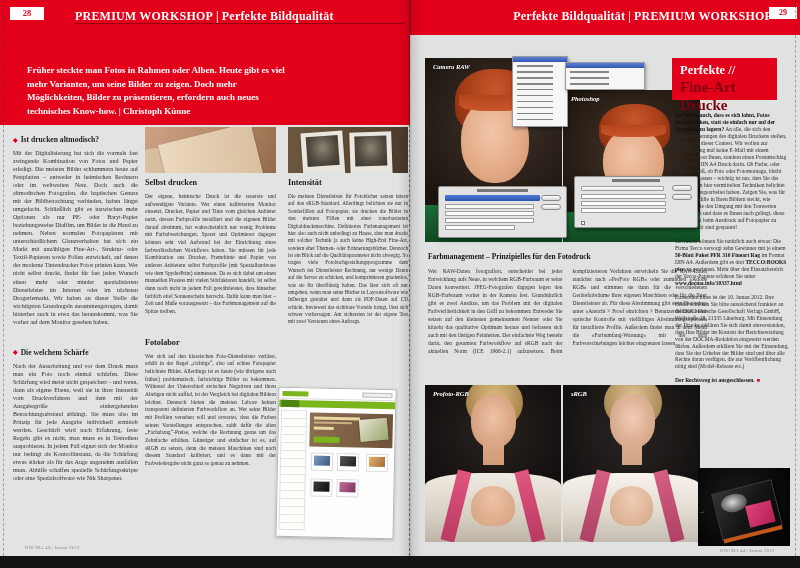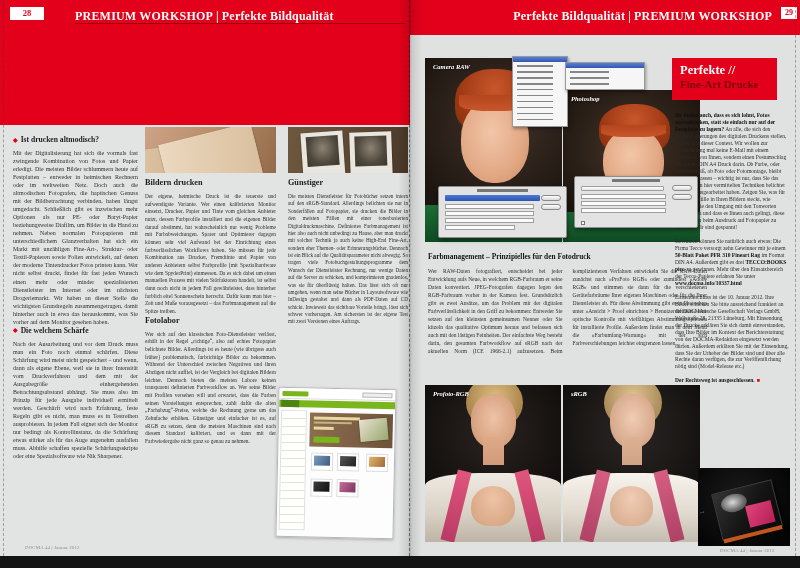--- a/index.html
+++ b/index.html
@@ -33,35 +33,35 @@
   .kicker .kb { font-weight:bold; }
   .kicker .ksep { margin:0 3px; font-weight:bold; }
   .kicker .kt { font-weight:600; }
   .krule { position:absolute; left:75px; top:23px; width:330px; height:1px; background:rgba(90,0,10,0.55); }
   .title { position:absolute; left:27px; top:33px; color:#fff; font-size:22px; font-weight:bold; letter-spacing:0.2px; }
   .intro { position:absolute; left:27px; top:64px; width:268px; color:#fff; font-size:9px; font-weight:bold; line-height:1.5; }
 
   
   .redbandR { position:absolute; left:0; top:0; width:390px; height:35px; background:#e2001a; }
   .kickerR { right:28px; top:9px; left:auto; }
-  .pnboxR { right:3px; top:7px; width:16px; height:12px; font-size:8px; line-height:12px; }
+  .pnboxR { right:3px; top:7px; width:28px; height:12px; font-size:8px; line-height:12px; }
 
   
   .col { position:absolute; }
   .c1 { left:13px; top:135px; width:125px; }
   .c2 { left:145px; top:178px; width:131px; }
   .c3 { left:288px; top:178px; width:120px; }
   .h-red { font-size:7.6px; font-weight:bold; color:#1c1c1c; margin-bottom:5px; }
   .h-red .diamond { color:#e2001a; font-size:6px; margin-right:3px; vertical-align:0.5px; }
   .h-plain { font-size:8.2px; font-weight:bold; color:#1c1c1c; margin-bottom:6px; }
   .body { text-align:justify; color:#2e2e2e; }
   .b1 { font-size:6px; line-height:1.34; }
   .b2 { font-size:5.4px; line-height:1.42; }
   .b3 { font-size:5.2px; line-height:1.42; }
-  .gap1 { margin-top:0; }
+  .gap1 { margin-top:22px; }
   .footerpg { position:absolute; font-size:4.8px; color:#8a8a8a; letter-spacing:0.2px; }
   .footerL { left:25px; top:545px; }
   .footerR { left:310px; top:548px; }
 
   
   .photo { position:absolute; overflow:hidden; }
   .photo-prints { left:145px; top:127px; width:131px; height:46px;
     background:linear-gradient(115deg,#cfa popup 0,#000 0); 
     background:linear-gradient(115deg,#cda287 0%,#b98f6c 45%,#936b4a 100%); }
   .photo-prints .pr1 { position:absolute; left:18px; top:6px; width:95px; height:52px; background:linear-gradient(100deg,#ecd9c0,#d9bf9e); transform:rotate(-14deg); box-shadow:0 1px 2px rgba(0,0,0,0.35); }
@@ -146,21 +146,21 @@
   .wneck { position:absolute; left:43%; top:33%; width:15%; height:18%; background:linear-gradient(to bottom,#dda987,#cf9b78); }
   .wblouse { position:absolute; left:0; bottom:0; width:100%; height:44%; background:linear-gradient(to bottom,#efeae2 0%,#d8d0c4 60%,#bdb4a6 100%); border-radius:40% 40% 0 0 / 18% 18% 0 0; }
   .strap { position:absolute; width:10%; height:46%; background:linear-gradient(to bottom,#e0557e,#b93a63); bottom:0; z-index:3; }
   .strapL { left:18%; transform:rotate(14deg); }
   .strapR { right:18%; transform:rotate(-14deg); }
   .wchest { position:absolute; left:34%; bottom:10%; width:32%; height:26%; background:radial-gradient(ellipse at 50% 30%, #eec3a6, #d8a785 80%); border-radius:50% 50% 40% 40%; }
 
   
   .contestbox { position:absolute; left:262px; top:58px; width:105px; height:42px; background:#e2001a; padding:6px 0 0 8px; }
   .ct1 { color:#fff; font-size:12.5px; font-weight:bold; line-height:1.1; }
-  .ct2 { color:#7d000d; font-size:11px; font-weight:bold; line-height:1.2; }
+  .ct2 { color:#7d000d; font-size:15px; font-weight:bold; line-height:1.2; }
   .sidebar { position:absolute; left:265px; top:112px; width:114px; font-size:5.5px; line-height:1.27; color:#2b2b2b; }
   .sidebar p { margin-bottom:7px; }
   .sidebar b { font-weight:bold; color:#111; }
   .endmark { color:#e2001a; font-size:5.5px; margin-left:2px; }
 
   
   .product { position:absolute; left:288px; top:468px; width:92px; height:78px; background:radial-gradient(circle at 45% 40%, #1c1c1c 0%, #050505 80%); overflow:hidden; }
   .pbox { position:absolute; left:18px; top:18px; width:62px; height:48px; background:linear-gradient(135deg,#343434 0%,#141414 55%,#090909 100%); transform:rotate(-14deg); border:1px solid #3d3d3d; box-shadow:2px 3px 4px rgba(0,0,0,0.8); }
   .pdisc { position:absolute; left:6px; top:4px; width:26px; height:18px; background:radial-gradient(ellipse at 45% 45%, #d9d9d9 0%, #6f6f6f 55%, #2c2c2c 100%); border-radius:50%; }
   .plabel { position:absolute; right:5px; bottom:5px; width:26px; height:22px; background:linear-gradient(135deg,#e0437a,#b41f56); }
@@ -171,52 +171,53 @@
 <body>
 
 <div id="spread">
 
   <div class="page pageL">
 
     <div class="redband">
       <div class="pnbox pnboxL"><span>28</span></div>
       <div class="kicker kickerL"><span class="kb">PREMIUM WORKSHOP</span><span class="ksep">|</span><span class="kt">Perfekte Bildqualität</span></div>
       <div class="krule"></div>
+      <div class="intro">Früher steckte man Fotos in Rahmen oder Alben. Heute gibt es viel mehr Varianten, um seine Bilder zu zeigen. Doch mehr Möglichkeiten, Bilder zu präsentieren, erfordern auch neues technisches Know-how. | Christoph Künne</div>
     </div>
 
     <div class="col c1">
       <div class="h-red"><span class="diamond">◆</span><span>Ist drucken altmodisch?</span></div>
       <p class="body b1">Mit der Digitalisierung hat sich die vormals fast zwingende Kombination von Fotos und Papier erledigt. Die meisten Bilder schlummern heute auf Festplatten – entweder in heimischen Rechnern oder im weltweiten Netz. Doch auch die altmodischen Fotografen, die haptischen Genuss mit der Bildbetrachtung verbinden, haben längst umgedacht. Schließlich gibt es inzwischen mehr Optionen als nur PE- oder Baryt-Papier beziehungsweise Diafilm, um Bilder in die Hand zu nehmen. Neben normalen Fotopapieren mit unterschiedlichem Glanzverhalten hat sich ein Markt mit unzähligen Fine-Art-, Struktur- oder Textil-Papieren sowie Folien entwickelt, auf denen der moderne Tintendrucker Fotos printen kann. Wer nicht selbst druckt, findet für fast jeden Wunsch einen mehr oder minder spezialisierten Dienstleister im Internet oder im nächsten Drogeriemarkt. Wir haben an dieser Stelle die wichtigsten Grundregeln zusammengetragen, damit hinterher auch in etwa das herauskommt, was Sie vorher auf dem Monitor gesehen haben.</p>
       <div class="h-red gap1"><span class="diamond">◆</span><span>Die welchem Schärfe</span></div>
       <p class="body b1">Nach der Ausarbeitung und vor dem Druck muss man ein Foto noch einmal schärfen. Diese Schärfung wird meist nicht gespeichert – und wenn, dann als eigene Ebene, weil sie in ihrer Intensität vom Druckverfahren und dem mit der Ausgabegröße einhergehenden Betrachtungsabstand abhängt. Sie muss also im Prinzip für jede Ausgabe individuell ermittelt werden. Geschärft wird nach Erfahrung, feste Regeln gibt es nicht, man muss es in Testreihen ausprobieren. In jedem Fall eignet sich der Monitor nur bedingt als Kontrollinstanz, da die Schärfung etwas stärker als für das Auge angenehm ausfallen muss. Abhilfe schaffen spezielle Schärfungsskripte oder eine Spezialsoftware wie Nik Sharpener.</p>
     </div>
 
     <div class="photo photo-prints">
       <div class="pr2"></div>
       <div class="pr1"></div>
     </div>
 
     <div class="col c2">
-      <div class="h-plain">Bildern drucken</div>
+      <div class="h-plain">Selbst drucken</div>
       <p class="body b2">Der eigene, heimische Druck ist die teuerste und aufwendigste Variante. Wer einen kalibrierten Monitor einsetzt, Drucker, Papier und Tinte vom gleichen Anbieter nutzt, dessen Farbprofile installiert und die eigenen Bilder darauf abstimmt, hat wahrscheinlich nur wenig Probleme mit Farbabweichungen. Sparer und Optimierer dagegen können sehr viel Aufwand bei der Einrichtung eines farbverlässlichen Workflows haben. Sie müssen für jede Kombination aus Drucker, Fremdtinte und Papier von anderen Anbietern selbst Farbprofile (mit Spezialhardware wie dem SpyderPrint) einmessen. Da es sich dabei um einen manuellen Prozess mit vielen Störfaktoren handelt, ist selbst dann noch nicht in jedem Fall gewährleistet, dass hinterher farblich eitel Sonnenschein herrscht. Dafür kann man hier – Zeit und Muße vorausgesetzt – das Farbmanagement auf die Spitze treiben.</p>
       <div class="h-plain gap1">Fotolabor</div>
       <p class="body b2">Wer sich auf den klassischen Foto-Dienstleister verlässt, erhält in der Regel „richtige“, also auf echtes Fotopapier belichtete Bilder. Allerdings ist es heute (wie übrigens auch früher) problematisch, farbrichtige Bilder zu bekommen. Während der Unterschied zwischen Negativen und ihren Abzügen nicht auffiel, ist der Vergleich bei digitalen Bildern leichter. Dennoch bieten die meisten Labore keinen transparent definierten Farbworkflow an. Wer seine Bilder mit Profilen versehen will und erwartet, dass die Farben seinen Vorstellungen entsprechen, zahlt dafür die alten „Fachabzug“-Preise, welche die Rechnung gerne um das Zehnfache erhöhen. Günstiger und einfacher ist es, auf sRGB zu setzen, denn die meisten Maschinen sind nach diesem Standard kalibriert, und es dann mit der Farbwiedergabe nicht ganz so genau zu nehmen.</p>
     </div>
 
     <div class="photo photo-book">
       <div class="card cA">
           <div class="bface"></div>
         </div>
       <div class="card cB">
           <div class="bface"></div>
         </div>
     </div>
 
     <div class="col c3">
-      <div class="h-plain">Günstiger</div>
+      <div class="h-plain">Intensität</div>
       <p class="body b3">Die meisten Dienstleister für Fotobücher setzen intern auf den sRGB-Standard. Allerdings belichten sie nur in Sonderfällen auf Fotopapier, sie drucken die Bilder in den meisten Fällen mit einer tonerbasierten Digitaldruckmaschine. Definiertes Farbmanagement ist hier also auch nicht unbedingt zu Hause, aber man druckt mit solcher Technik ja auch keine High-End Fine-Art, sondern eher Themen- oder Erinnerungsbücher. Dennoch ist ein Blick auf die Qualitätsparameter nicht abwegig. So tragen viele Fotobuchgestaltungsprogramme dem Wunsch der Dienstleister Rechnung, nur wenige Daten auf die Server zu schicken, und komprimieren gnadenlos, was sie für überflüssig halten. Das lässt sich oft nur umgehen, wenn man seine Bücher in Layoutsoftware wie InDesign gestaltet und dann als PDF-Daten auf CD schickt. Inwieweit das sichtbare Vorteile bringt, lässt sich schwer vorhersagen. Am sichersten ist der eigene Test mit zwei Versionen eines Auftrags.</p>
     </div>
 
     <div class="webshot">
       <div class="ws-top">
         <div class="ws-logo"></div>
         <div class="ws-search"></div>
       </div>
       <div class="ws-nav"></div>
       <div class="ws-tab"></div>

